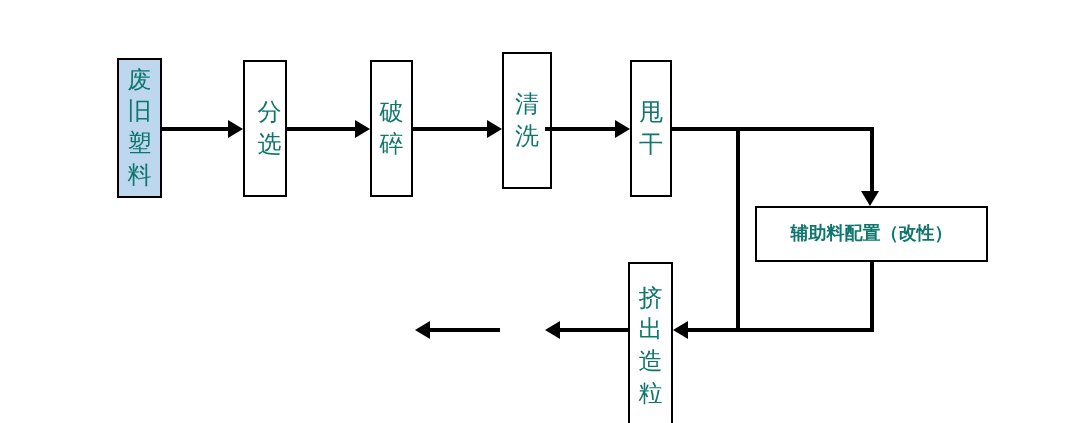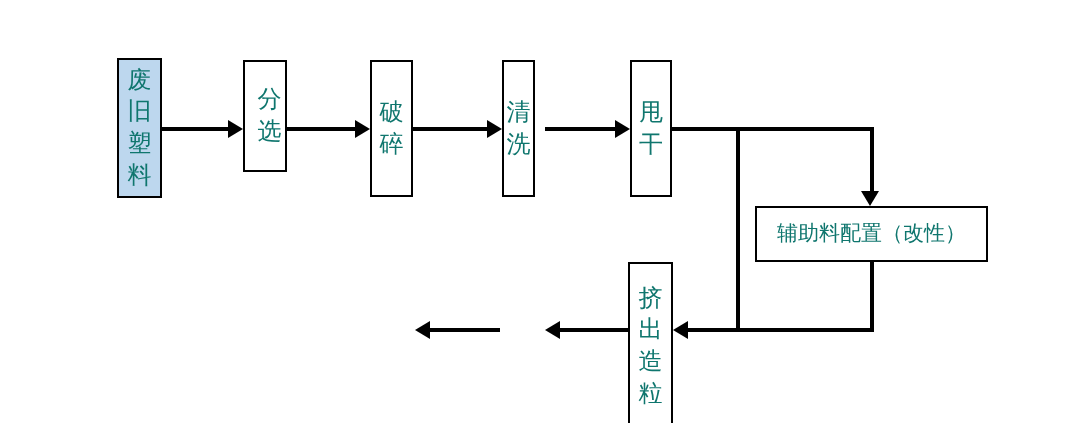--- a/index.html
+++ b/index.html
@@ -31,22 +31,23 @@
   .node.vertical .label {
     display: inline-block;
     width: 1.05em;
     word-break: break-all;
     white-space: normal;
   }
   .node.highlight {
     background: #BDD7EE;
   }
   .node.wide {
-    font-size: 21px;
+    font-size: 18px;
     white-space: nowrap;
+    font-weight: bold;
   }
   .free-label {
     position: absolute;
     font-size: 25px;
     letter-spacing: 2px;
     white-space: nowrap;
   }
   .line {
     position: absolute;
     background: #000000;
@@ -74,29 +75,29 @@
 </style>
 </head>
 <body>
 
 <div class="canvas">
 
   <div class="node vertical highlight" style="left:117px; top:58px; width:45px; height:140px;">
     <span class="label">废旧塑料</span>
   </div>
 
-  <div class="node vertical" style="left:243px; top:60px; width:44px; height:112px;padding-left:9px;">
+  <div class="node vertical" style="left:243px; top:60px; width:44px; height:137px;padding-left:9px;">
     <span class="label">分选</span>
   </div>
 
   <div class="node vertical" style="left:370px; top:60px; width:43px; height:137px;">
     <span class="label">破碎</span>
   </div>
 
-  <div class="node vertical" style="left:502px; top:60px; width:33px; height:137px;align-items:center;">
+  <div class="node vertical" style="left:502px; top:52px; width:50px; height:137px;align-items:center;">
     <span class="label">清洗</span>
   </div>
 
   <div class="node vertical" style="left:630px; top:60px; width:42px; height:137px;align-items:center;">
     <span class="label">甩干</span>
   </div>
 
   <div class="node wide" style="left:755px; top:206px; width:233px; height:56px;">
     <span class="label">辅助料配置（改性）</span>
   </div>

